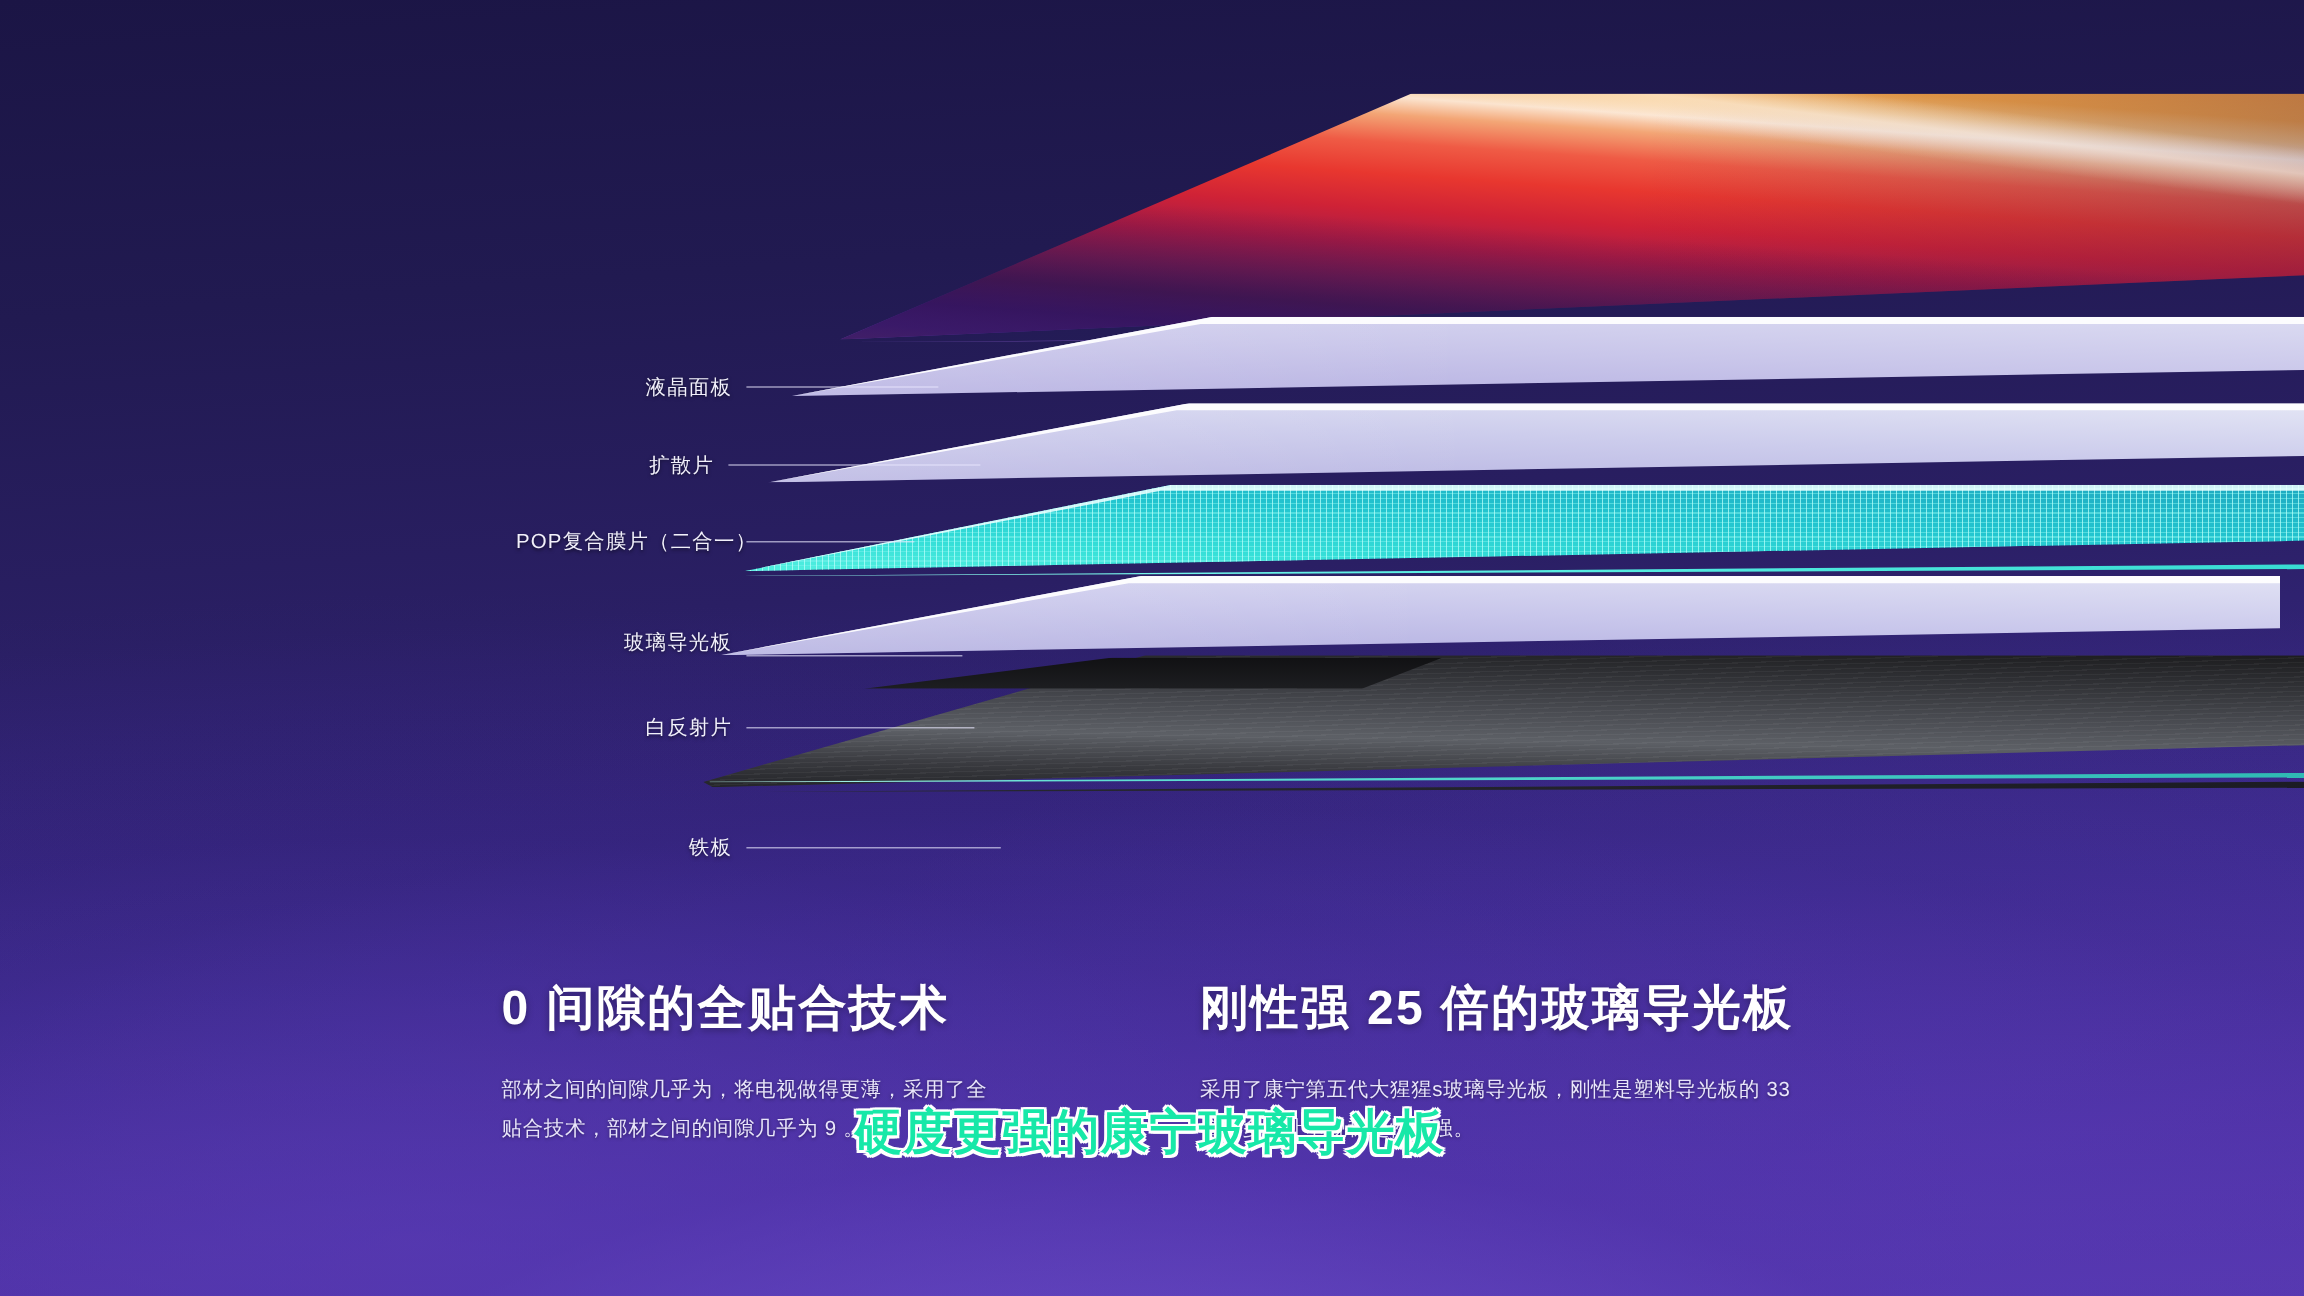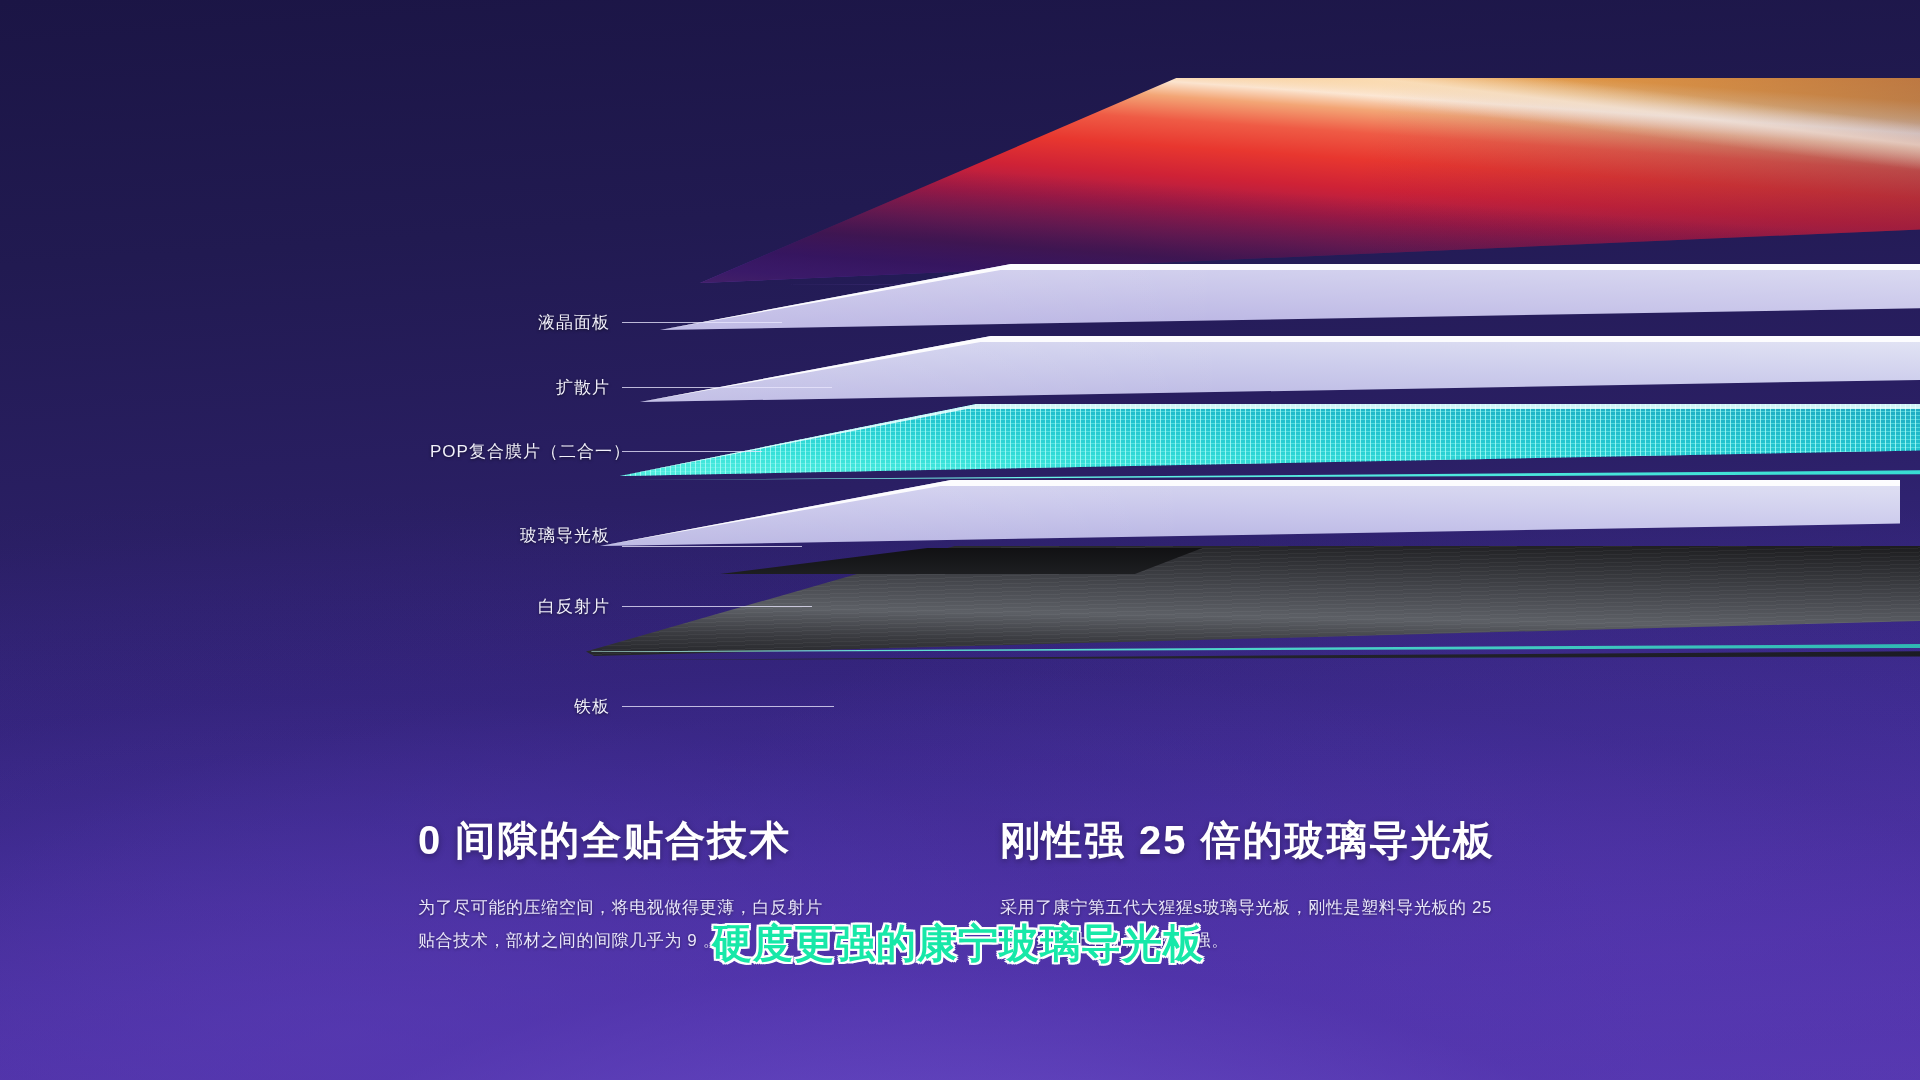--- a/index.html
+++ b/index.html
@@ -133,21 +133,21 @@
   .callout { position:absolute; display:flex; align-items:center; }
   .callout .ctext {
     color:#f2f1fb; font-size:17px; letter-spacing:1px; white-space:nowrap;
     text-shadow:0 1px 3px rgba(0,0,0,0.55); font-weight:400;
   }
   .callout .cline {
     margin-left:12px; height:1px; background:rgba(232,230,252,0.78);
   }
   #callout-lcd       { left:430px; top:311px; }
   #callout-lcd .cline       { width:160px; }
-  #callout-diffuser  { left:430px; top:376px; }
+  #callout-diffuser  { left:415px; top:376px; }
   #callout-diffuser .cline  { width:210px; }
   #callout-pop       { left:430px; top:440px; }
   #callout-pop .cline       { width:140px; }
   #callout-lgp       { left:430px; top:524px;align-items:flex-end; }
   #callout-lgp .cline       { width:180px; }
   #callout-reflector { left:430px; top:595px; }
   #callout-reflector .cline { width:190px; }
   #callout-iron      { left:430px; top:695px; }
   #callout-iron .cline      { width:212px; }
   .callout { width:auto; }
@@ -259,29 +259,29 @@
   <div class="callout" id="callout-iron">
     <div class="lbl-wrap"><span class="ctext">铁板</span></div>
     <div class="cline"></div>
   </div>
 
   <div id="features">
 
     <div class="feature" id="feature-left">
       <h2>0 间隙的全贴合技术</h2>
       <p>
-        <span>为了尽可能的压缩空间，将电视做得更薄，白反射片</span><br>
+        <span>部材之间的间隙几乎为，将电视做得更薄，采用了全</span><br>
         <span>贴合技术，部材之间的间隙几乎为 9 。</span>
       </p>
     </div>
 
     <div class="feature" id="feature-right">
       <h2>刚性强 25 倍的玻璃导光板</h2>
       <p>
-        <span>采用了康宁第五代大猩猩s玻璃导光板，刚性是塑料导光板的 25</span><br>
+        <span>采用了康宁第五代大猩猩s玻璃导光板，刚性是塑料导光板的 33</span><br>
         <span>倍之多，让电视稳定性更强。</span>
       </p>
     </div>
   </div>
 
   <div id="overlay-caption">硬度更强的康宁玻璃导光板</div>
 
 
 </div>
 

